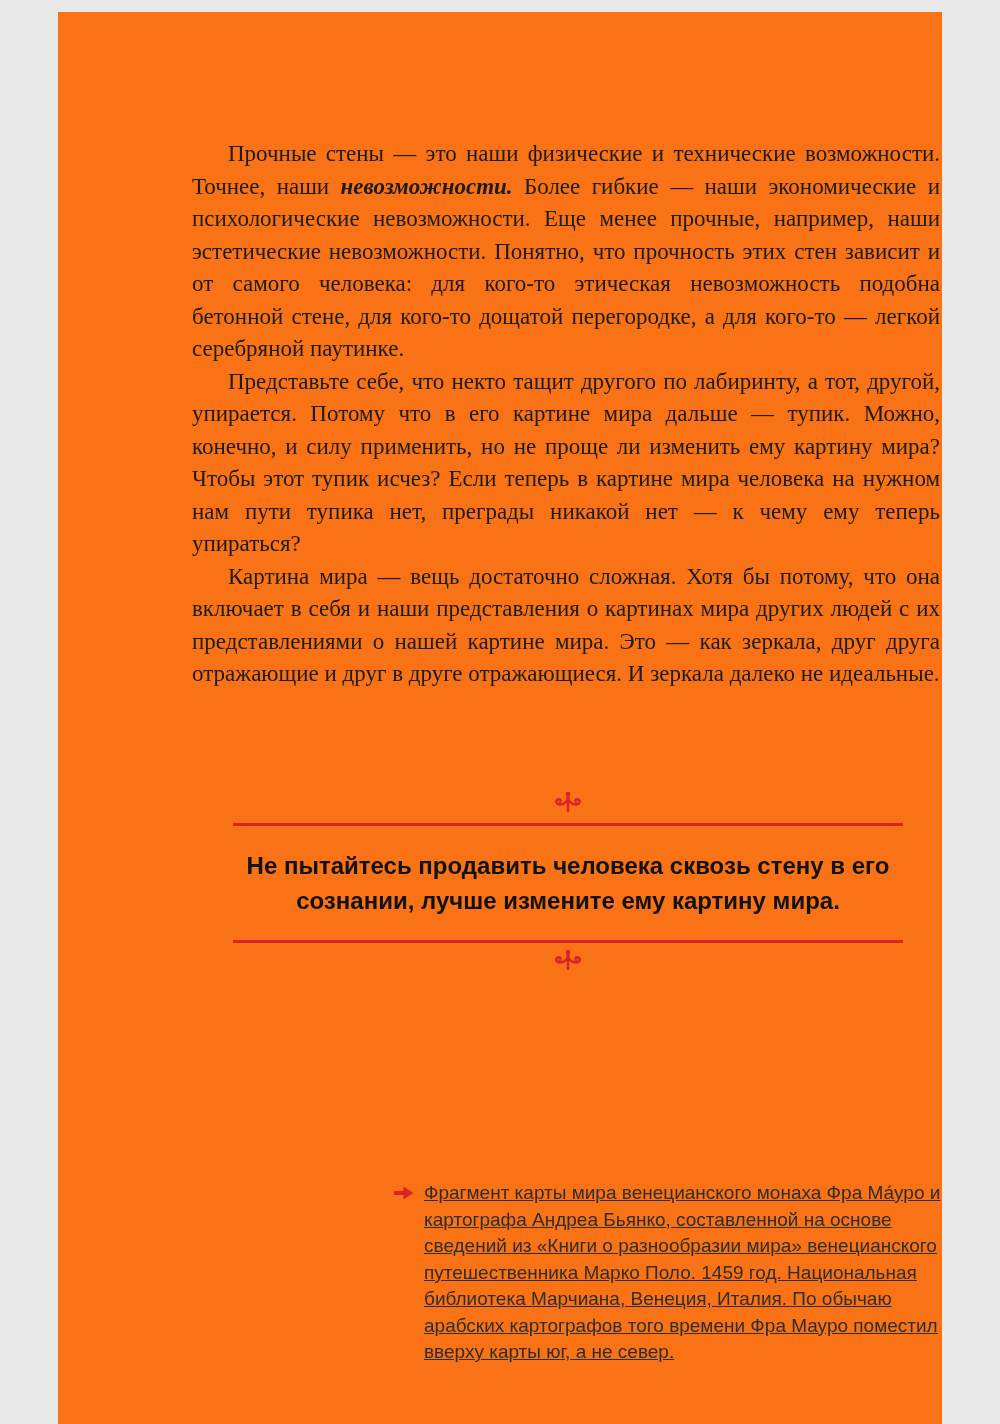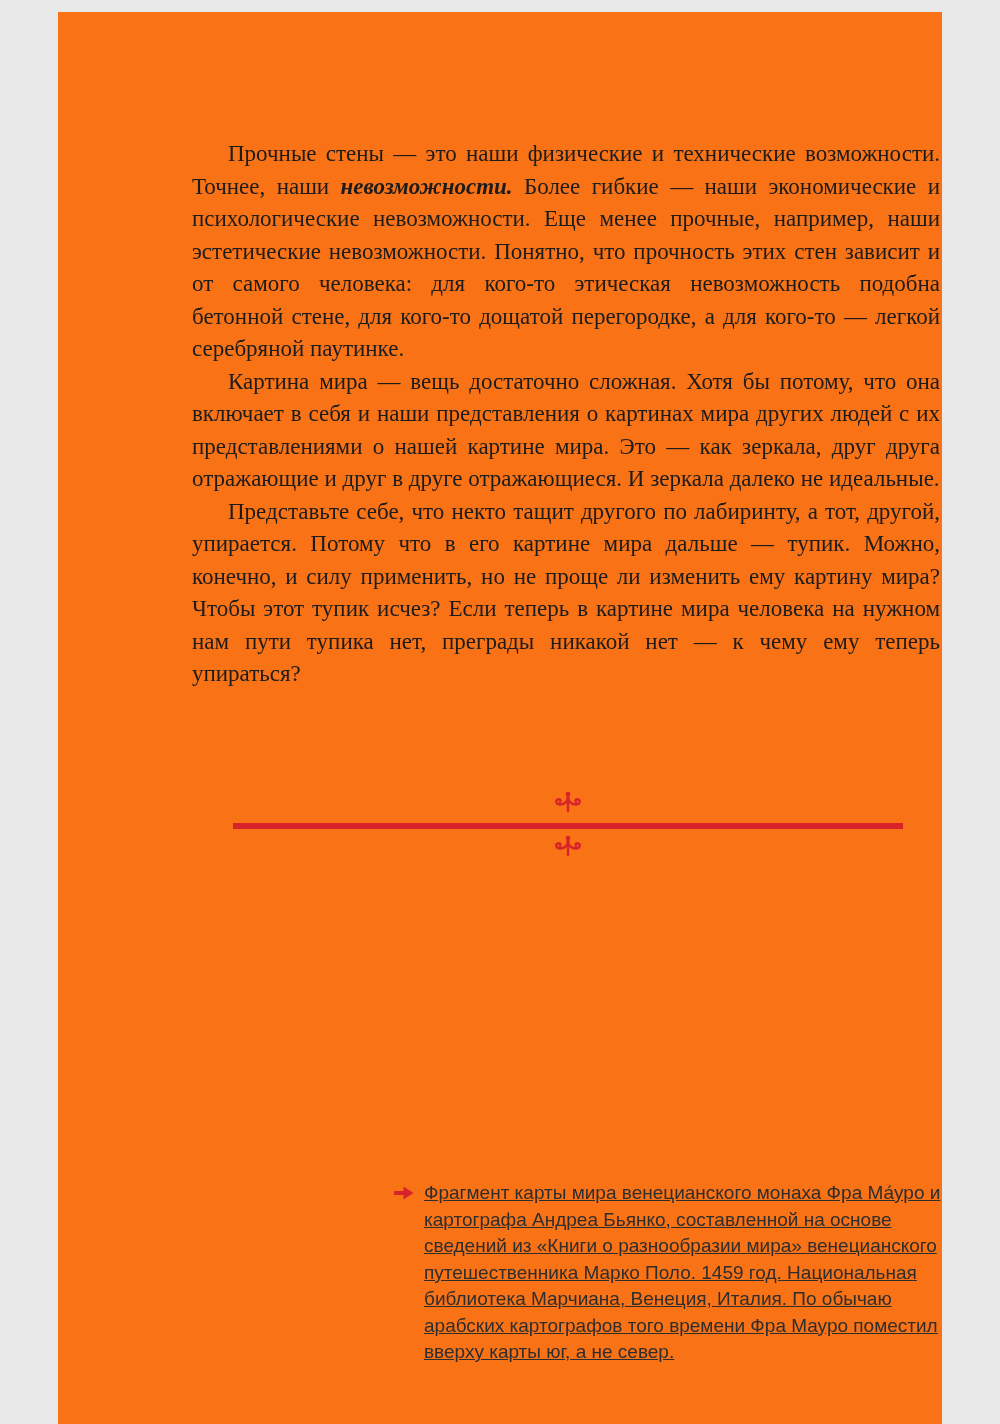--- a/index.html
+++ b/index.html
@@ -89,39 +89,40 @@
     text-decoration: underline;
   }
 </style>
 </head>
 <body>
 
 <div class="page">
 
   <div class="body-text">
     <p><span>Прочные стены — это наши физические и технические возможности. Точнее, наши </span><span class="emph">невозможности.</span><span> Более гибкие — наши экономические и психологические невозможности. Еще менее прочные, например, наши эстетические невозможности. Понятно, что прочность этих стен зависит и от самого человека: для кого-то этическая невозможность подобна бетонной стене, для кого-то дощатой перегородке, а для кого-то — легкой серебряной паутинке.</span></p>
+    <p>Представьте себе, что некто тащит другого по лабиринту, а тот, другой, упирается. Потому что в его картине мира дальше — тупик. Можно, конечно, и силу применить, но не проще ли изменить ему картину мира? Чтобы этот тупик исчез? Если теперь в картине мира человека на нужном нам пути тупика нет, преграды никакой нет — к чему ему теперь упираться?</p>
     <p>Картина мира — вещь достаточно сложная. Хотя бы потому, что она включает в себя и наши представления о картинах мира других людей с их представлениями о нашей картине мира. Это — как зеркала, друг друга отражающие и друг в друге отражающиеся. И зеркала далеко не идеальные.</p>
-    <p>Представьте себе, что некто тащит другого по лабиринту, а тот, другой, упирается. Потому что в его картине мира дальше — тупик. Можно, конечно, и силу применить, но не проще ли изменить ему картину мира? Чтобы этот тупик исчез? Если теперь в картине мира человека на нужном нам пути тупика нет, преграды никакой нет — к чему ему теперь упираться?</p>
   </div>
 
   <div class="quote-section">
 
     <span class="ornament">
       <svg width="36" height="24" viewBox="0 0 36 24" aria-hidden="true">
         <circle cx="18" cy="4" r="2.3" fill="#d8232a"></circle>
         <g fill="none" stroke="#d8232a" stroke-width="2.4" stroke-linecap="round">
           <path d="M18 6 C 18 12, 14 14.5, 10 14.5 C 6 14.5, 5 10.5, 8 9.5 C 10.2 8.8, 11.3 10.6, 10 12.2"></path>
           <path d="M18 6 C 18 12, 22 14.5, 26 14.5 C 30 14.5, 31 10.5, 28 9.5 C 25.8 8.8, 24.7 10.6, 26 12.2"></path>
           <path d="M18 6 L18 21"></path>
         </g>
       </svg>
     </span>
 
     <div class="rule"></div>
 
+    <div class="quote-text">Не пытайтесь продавить человека сквозь стену в его сознании, лучше измените ему картину мира.</div>
 
     <div class="rule bottom"></div>
 
     <span class="ornament">
       <svg width="36" height="24" viewBox="0 0 36 24" aria-hidden="true">
         <circle cx="18" cy="4" r="2.3" fill="#d8232a"></circle>
         <g fill="none" stroke="#d8232a" stroke-width="2.4" stroke-linecap="round">
           <path d="M18 6 C 18 12, 14 14.5, 10 14.5 C 6 14.5, 5 10.5, 8 9.5 C 10.2 8.8, 11.3 10.6, 10 12.2"></path>
           <path d="M18 6 C 18 12, 22 14.5, 26 14.5 C 30 14.5, 31 10.5, 28 9.5 C 25.8 8.8, 24.7 10.6, 26 12.2"></path>
           <path d="M18 6 L18 21"></path>

